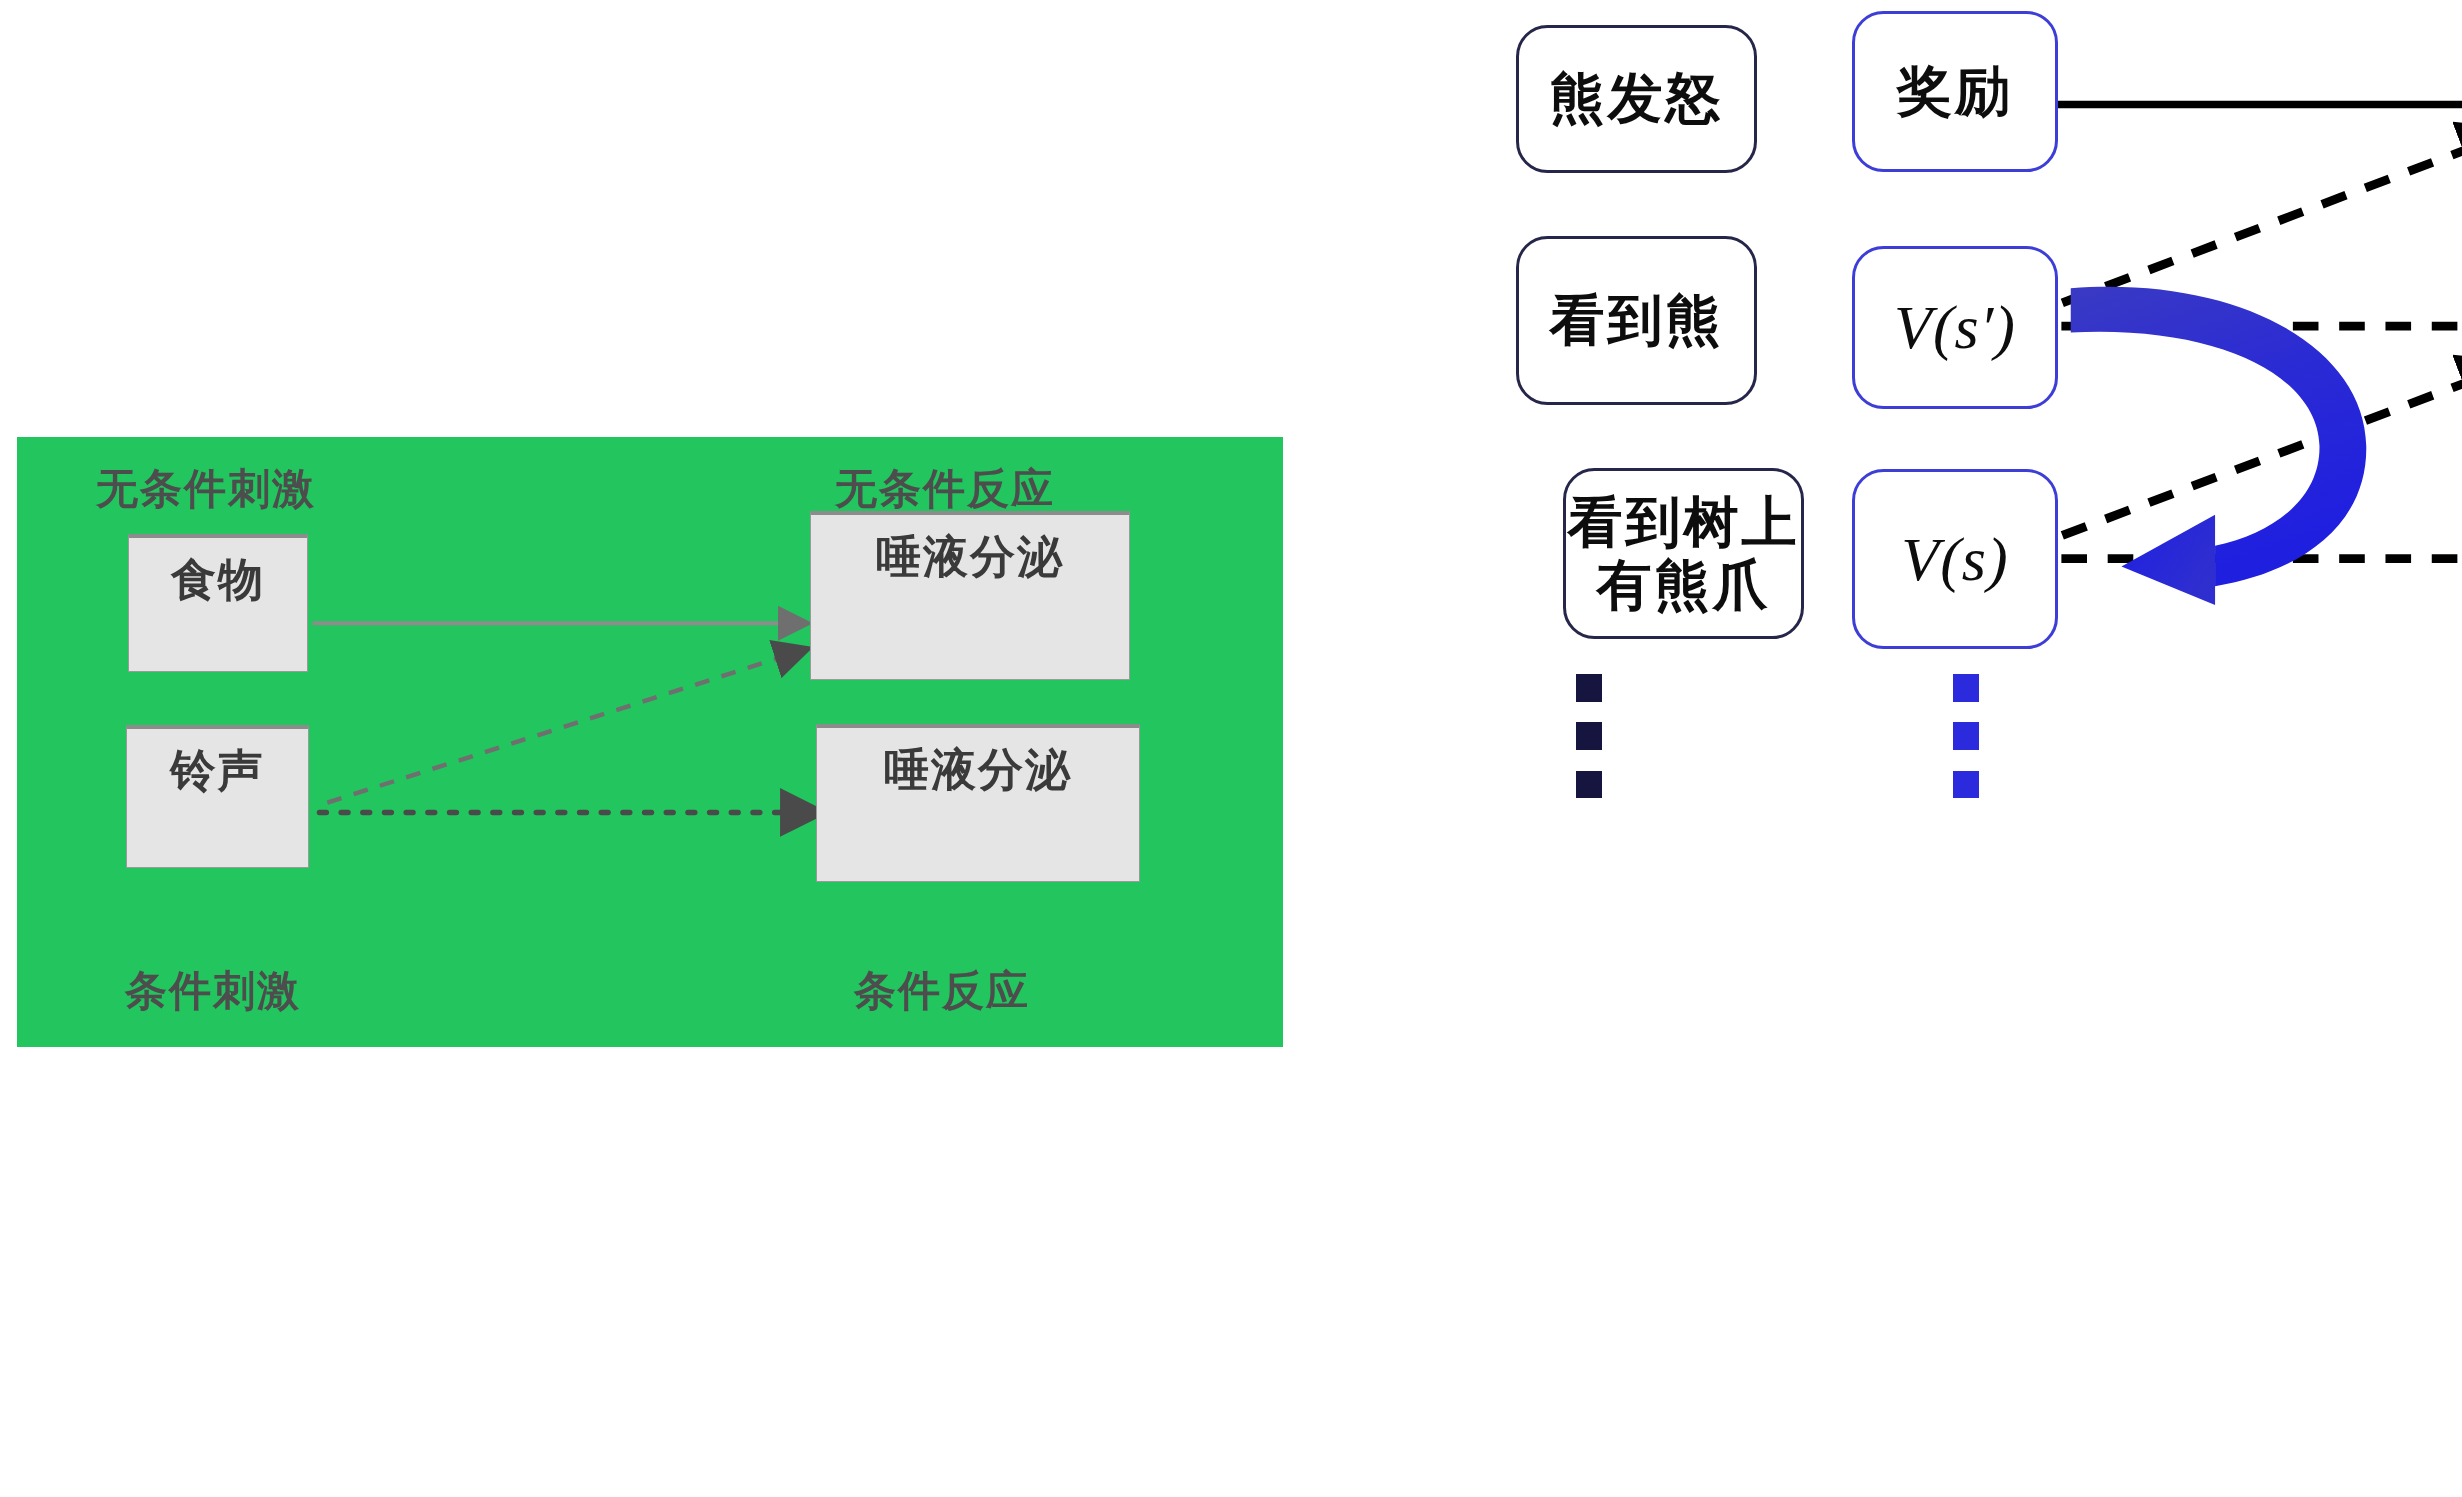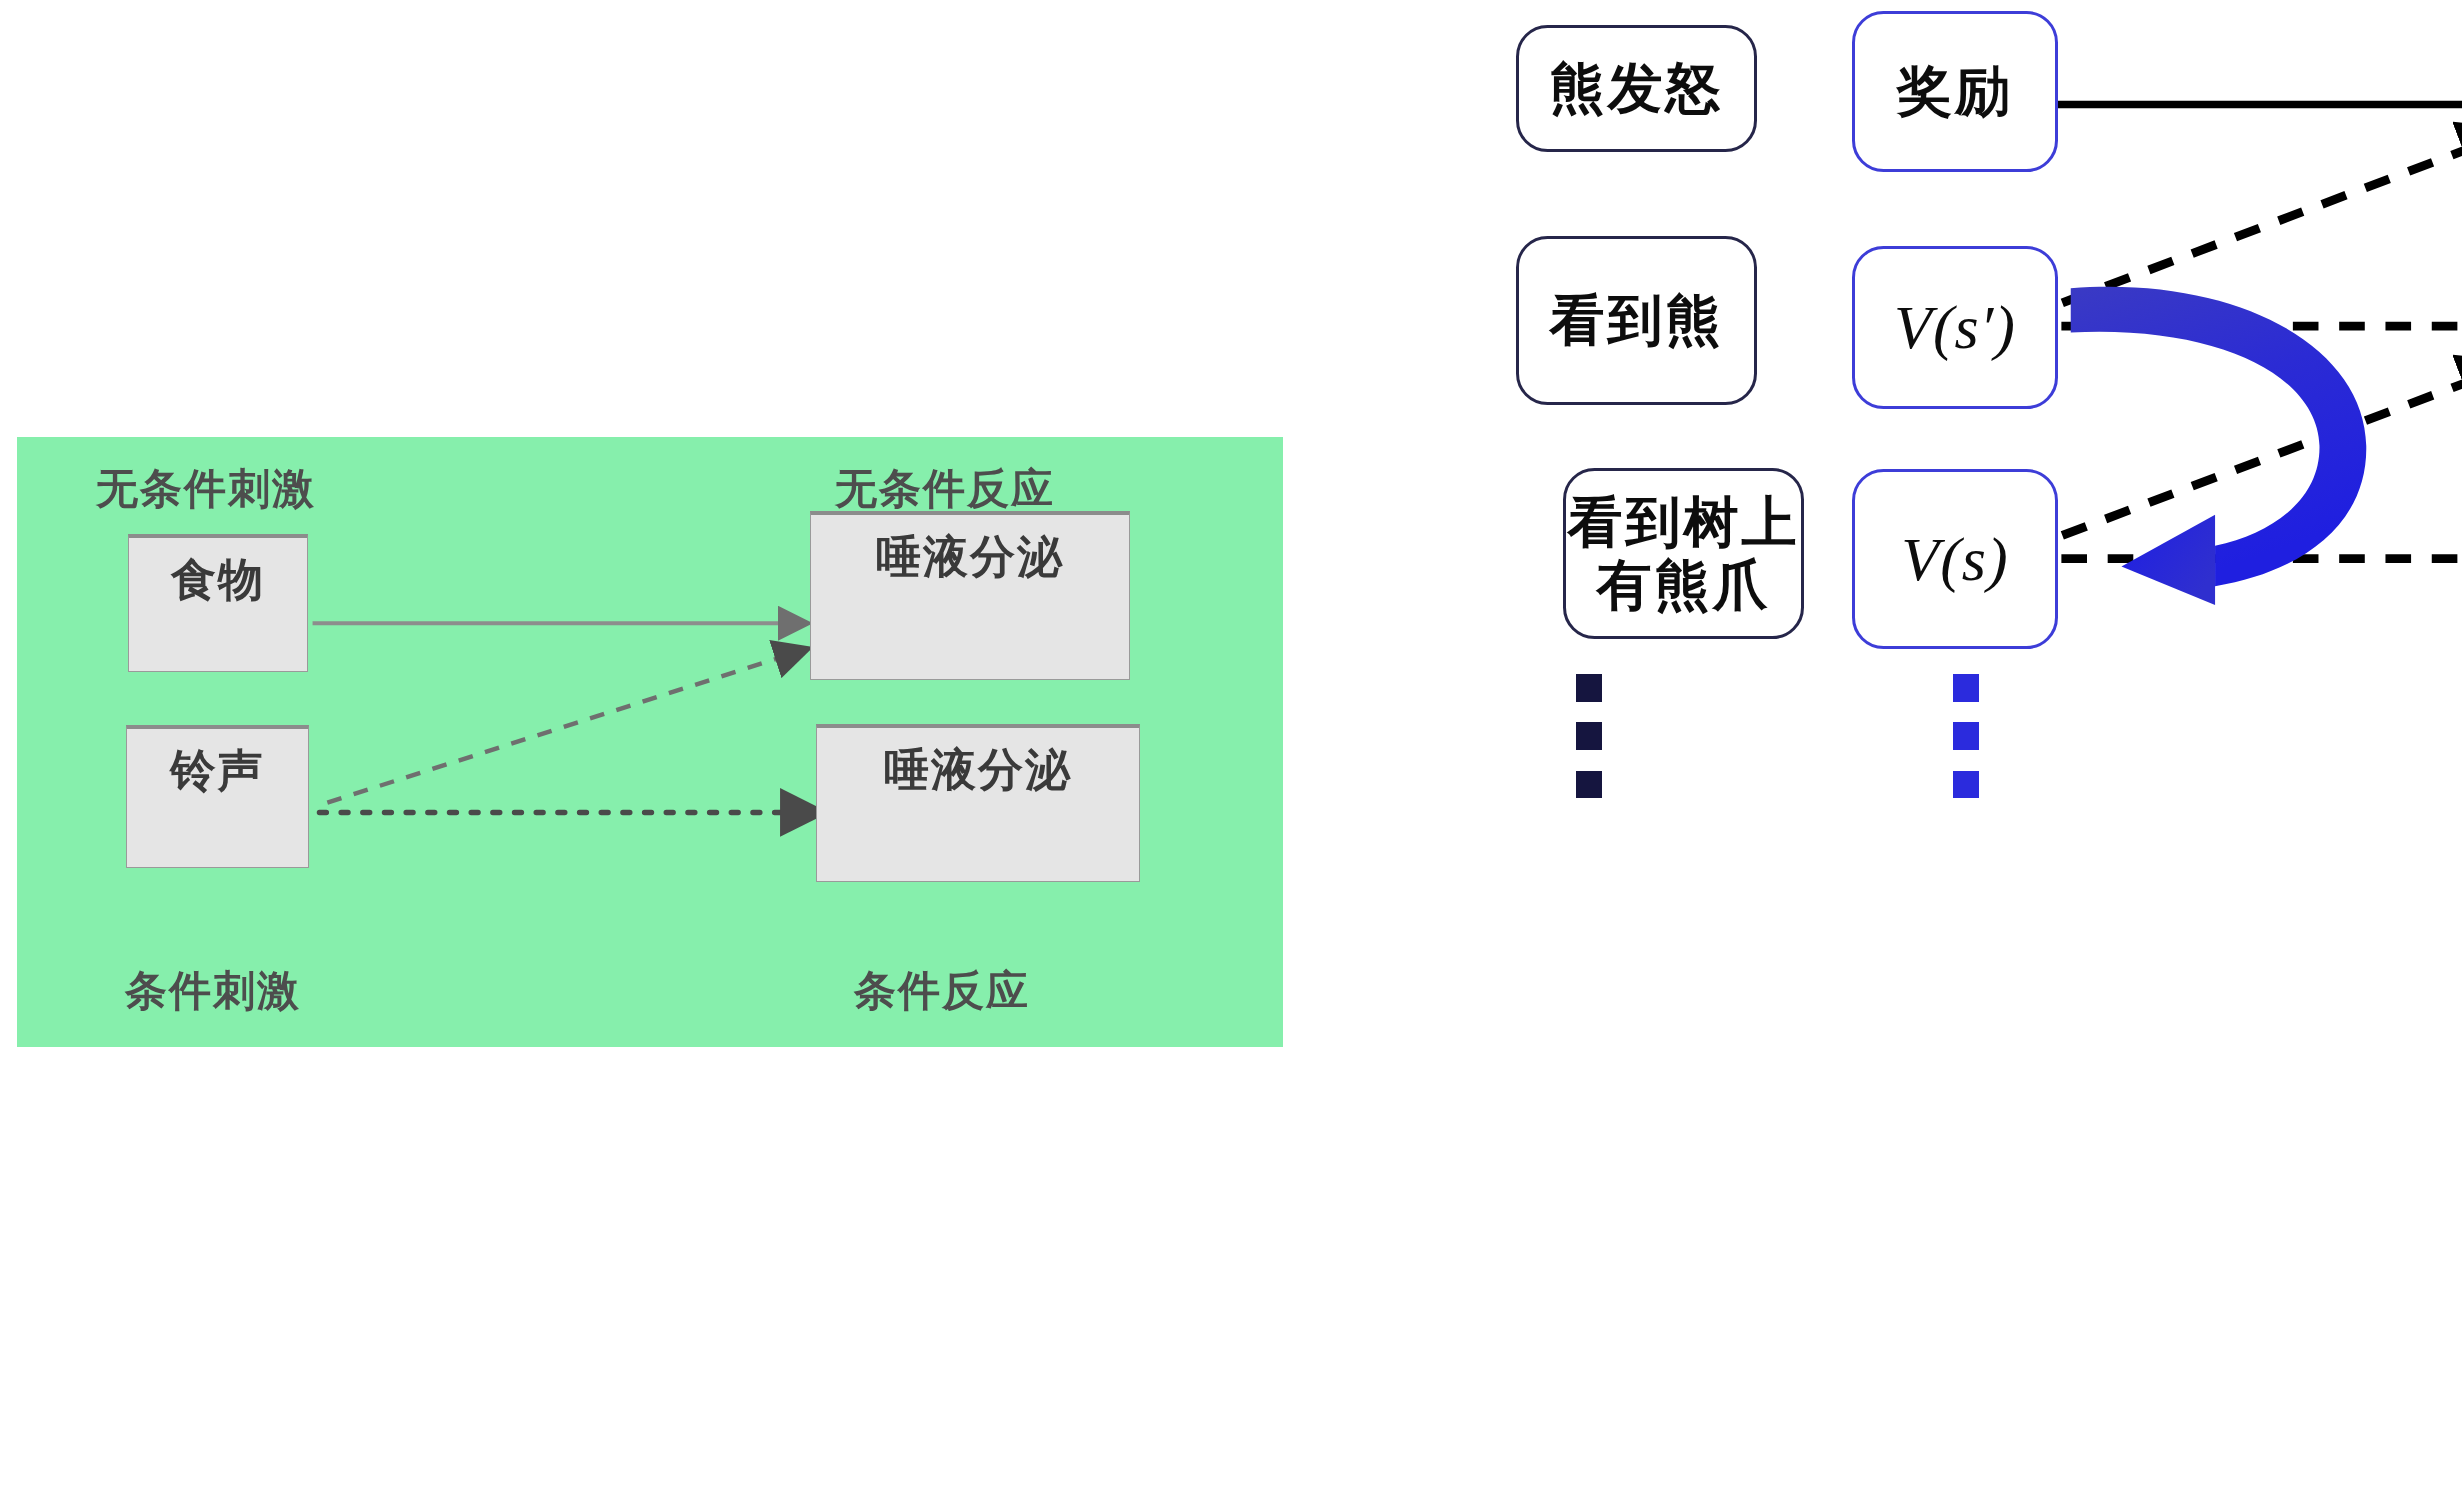--- a/index.html
+++ b/index.html
@@ -4,21 +4,21 @@
 <style>
   html,body{margin:0;padding:0;background:#ffffff;}
   body{
     width:3306px;height:1498px;position:relative;overflow:hidden;
     font-family:"Liberation Sans","DejaVu Sans",sans-serif;
   }
 
   
   #cc-panel{
     position:absolute;left:17px;top:437px;width:1266px;height:610px;
-    background:#86efac;
+    background:#22c55e;
   }
   .cc-corner-label{
     position:absolute;color:#4d4d4d;font-weight:bold;white-space:nowrap;
     font-size:42px;letter-spacing:2px;
   }
   #cc-lbl-ucs{left:79px;top:23.6px;}
   #cc-lbl-ucr{left:818px;top:23.6px;}
   #cc-lbl-cs{left:108px;top:526px;}
   #cc-lbl-cr{left:837px;top:526px;}
 
@@ -52,21 +52,21 @@
   .rl-box.blue{border:3.4px solid #3d3dd8;}
   .rl-box .cn{
     color:#0d0d0d;font-weight:bold;font-size:55px;
     letter-spacing:3px;line-height:1.14;white-space:pre-line;
   }
   .rl-box .math{
     color:#0d0d0d;font-family:"Liberation Serif","DejaVu Serif",serif;
     font-style:italic;font-size:62px;letter-spacing:1px;
   }
 
-  #rl-bear-angry { left:88px;  top:24.6px;   width:241px; height:127px;}
+  #rl-bear-angry { left:88px;  top:24.6px;   width:241px; height:148px;}
   #rl-see-bear   { left:88px;  top:236px;  width:241px; height:169px;}
   #rl-claw       { left:88px;  top:468px;  width:241px; height:171px;margin-left:47px;}
   #rl-reward     { left:424px;  top:11px;   width:206px; height:161px;}
   #rl-vsp        { left:424px;  top:246px;  width:206px; height:163px;}
   #rl-vs         { left:424px;  top:469px;  width:206px; height:180px;}
 
   .dots{position:absolute;display:flex;flex-direction:column;gap:20.7px;}
   .dots i{display:block;width:25.6px;height:27.6px;}
   #dots-left  {left:148px;top:674px;}
   #dots-left  i{background:#15153f;}

